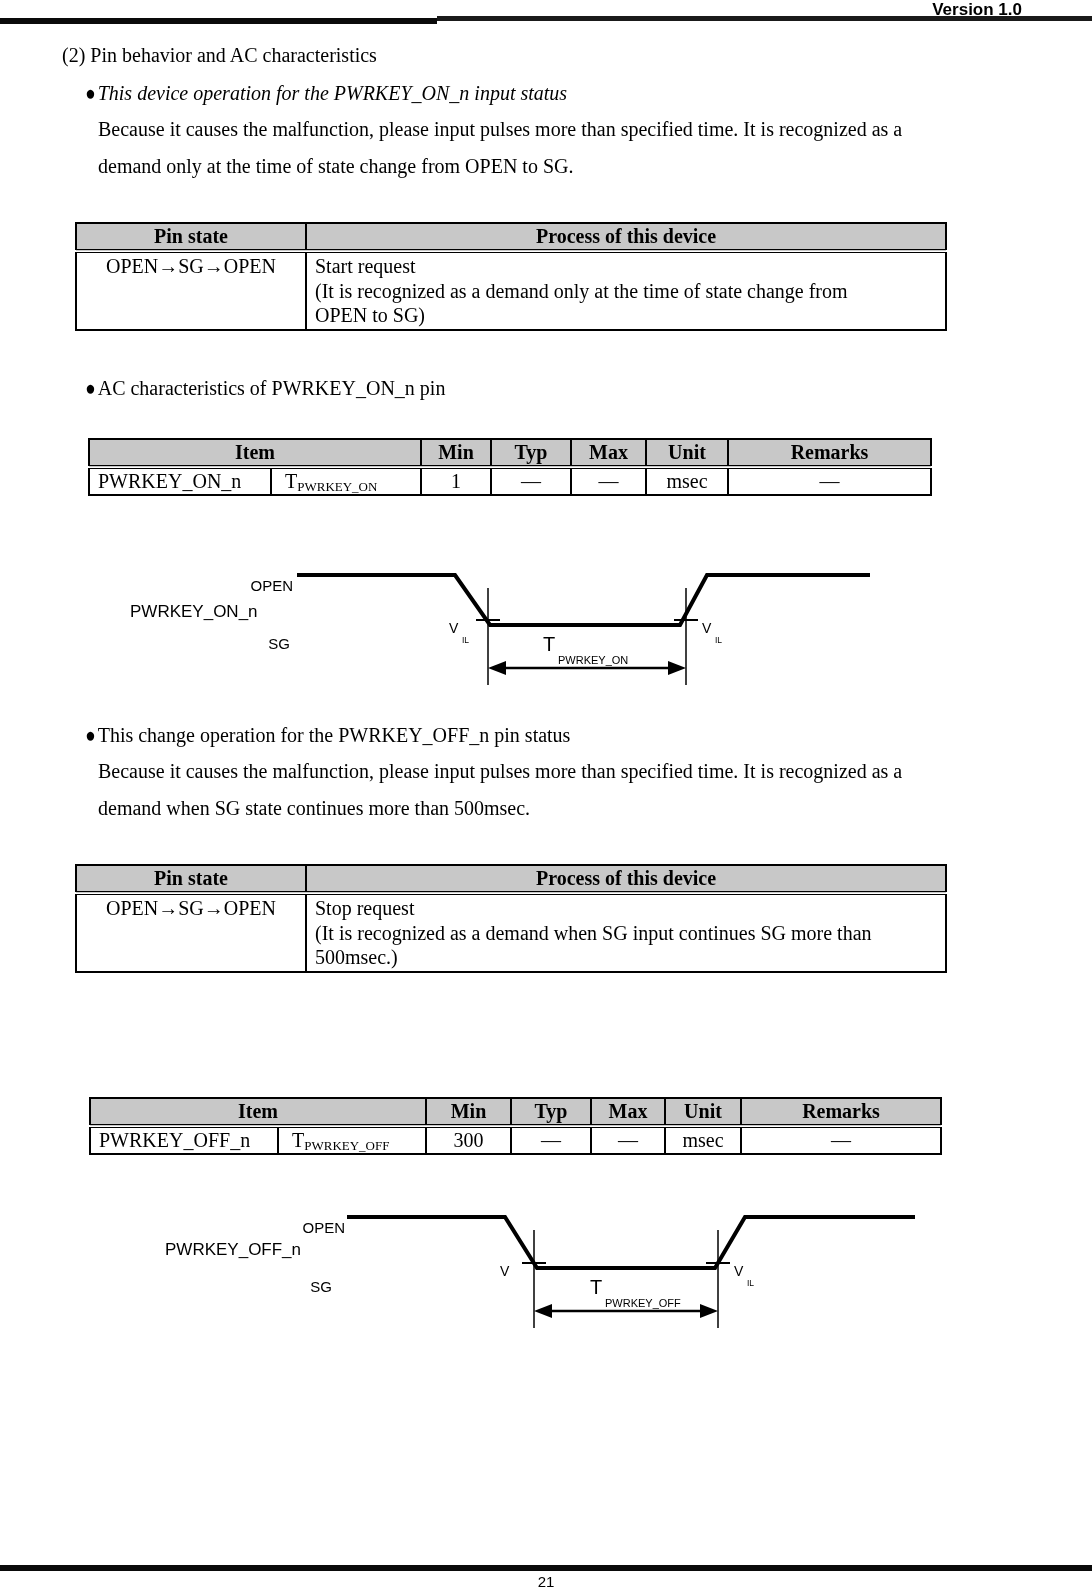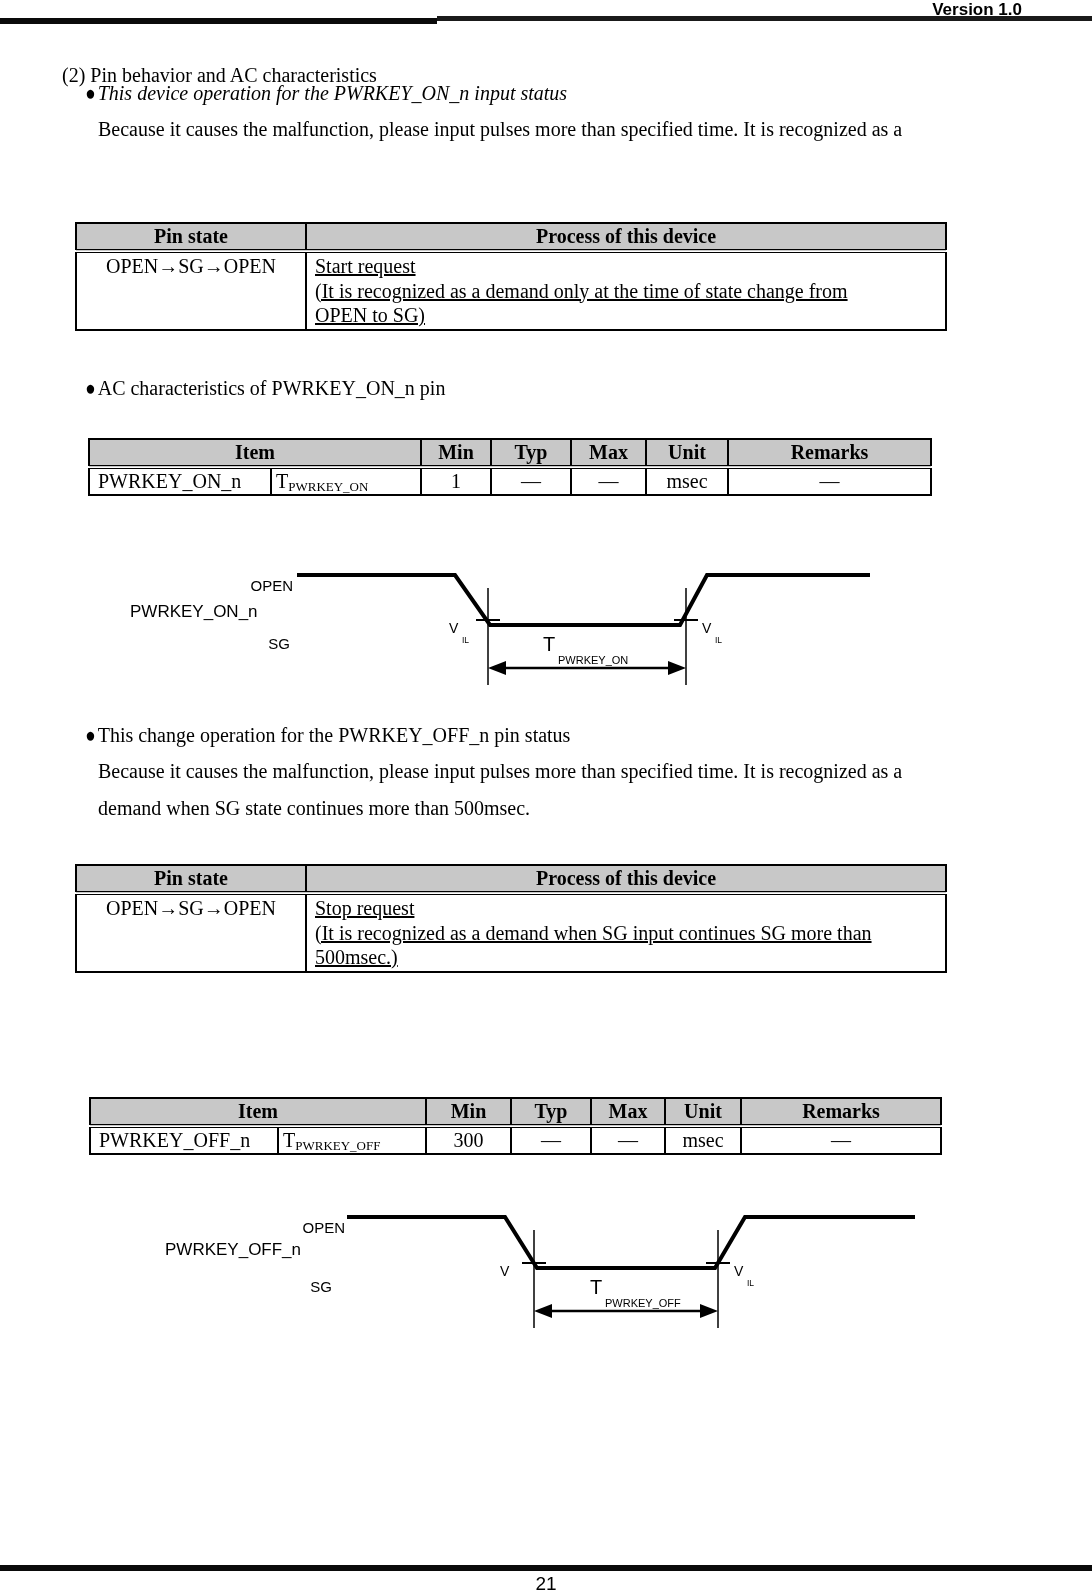--- a/index.html
+++ b/index.html
@@ -17,26 +17,26 @@
   .bullet{display:inline-block;transform:scaleX(.82);margin-right:1px;font-size:21px;}
 
   
   table{position:absolute;border-collapse:collapse;table-layout:fixed;font-size:20px;}
   th{background:#c8c8c8;border:2px solid #000;border-bottom:4px double #000;
      font-weight:bold;text-align:center;padding:1px 2px;}
   td{border:2px solid #000;vertical-align:top;padding:1px 2px;}
   .pin-table thead tr{height:27px;}
   .pin-table tbody tr{height:74px;margin-top:32px;}
   .pin-cell{text-align:center;padding-top:2px;}
-  .process-cell{padding-left:8px;line-height:24.5px;text-decoration:underline;}
+  .process-cell{padding-left:8px;line-height:24.5px;}
   .ac-table thead tr{height:25px;}
   .ac-table tbody tr{height:25px;}
   .ac-table td{vertical-align:middle;}
   .item-name{padding-left:8px;}
-  .item-sym{padding-left:4px;margin-left:8px;}
+  .item-sym{padding-left:13px;margin-left:8px;}
   .c{text-align:center;}
   .tsub{font-size:13px;position:relative;top:3px;letter-spacing:0px;}
 
   
   svg.diag{position:absolute;overflow:visible;}
   .wave{fill:none;stroke:#000;stroke-width:4;stroke-linejoin:miter;}
   .marker{stroke:#000;stroke-width:1.5;}
   .tickline{stroke:#000;stroke-width:2;}
   .arrow-line{stroke:#000;stroke-width:2.5;}
   .ah{fill:#000;stroke:none;}
@@ -44,37 +44,38 @@
   .sig{font-size:17px;}
   .lvl{font-size:15px;}
   .vlab{font-size:14px;}
   .vsub{font-size:8.5px;}
   .tlab{font-size:20px;}
   .tsublab{font-size:11px;}
 
   
   .footer-rule{position:absolute;left:0;top:1565px;width:1092px;height:6px;background:#0a0a0a;}
   .page-num{position:absolute;left:0;top:1573px;width:1092px;text-align:center;
-            font-family:"Liberation Sans",sans-serif;font-size:19px;}
+            font-family:"Liberation Sans",sans-serif;font-size:15px;}
 </style>
 </head>
 <body>
 
 <div class="page">
 
   <div class="version">Version 1.0</div>
   <div class="rule-left"></div>
   <div class="rule-right"></div>
 
-  <div class="tline" style="left:62px;top:44px;margin-top:20px;">(2) Pin behavior and AC characteristics</div>
+  <div class="tline" style="left:62px;top:44px;">(2) Pin behavior and AC characteristics</div>
 
   <div class="tline" style="left:84px;top:81px;font-style:italic;">
     <span class="bullet">●</span><span>This device operation for the PWRKEY_ON_n input status</span>
   </div>
   <div class="tline" style="left:98px;top:118px;">Because it causes the malfunction, please input pulses more than specified time. It is recognized as a</div>
+  <div class="tline" style="left:98px;top:155px;">demand only at the time of state change from OPEN to SG.</div>
 
   <table class="pin-table" style="left:75px;top:222px;width:870px;">
     <colgroup>
         <col style="width:230px">
         <col style="width:640px">
       </colgroup>
     <thead>
       <tr>
         <th>Pin state</th>
         <th>Process of this device</th>

